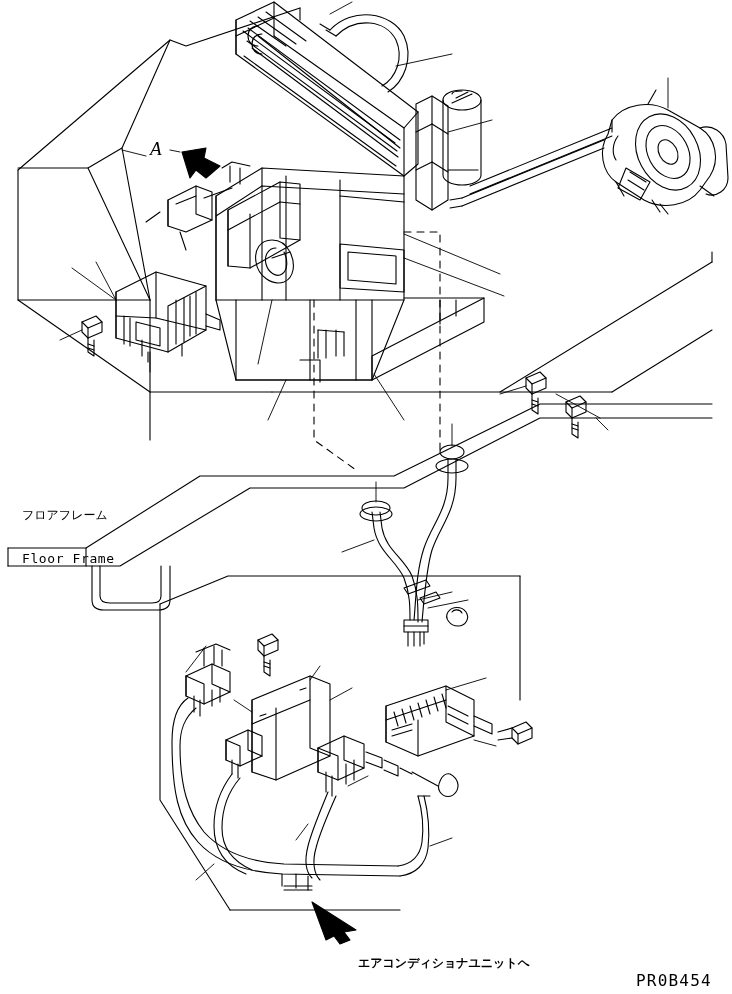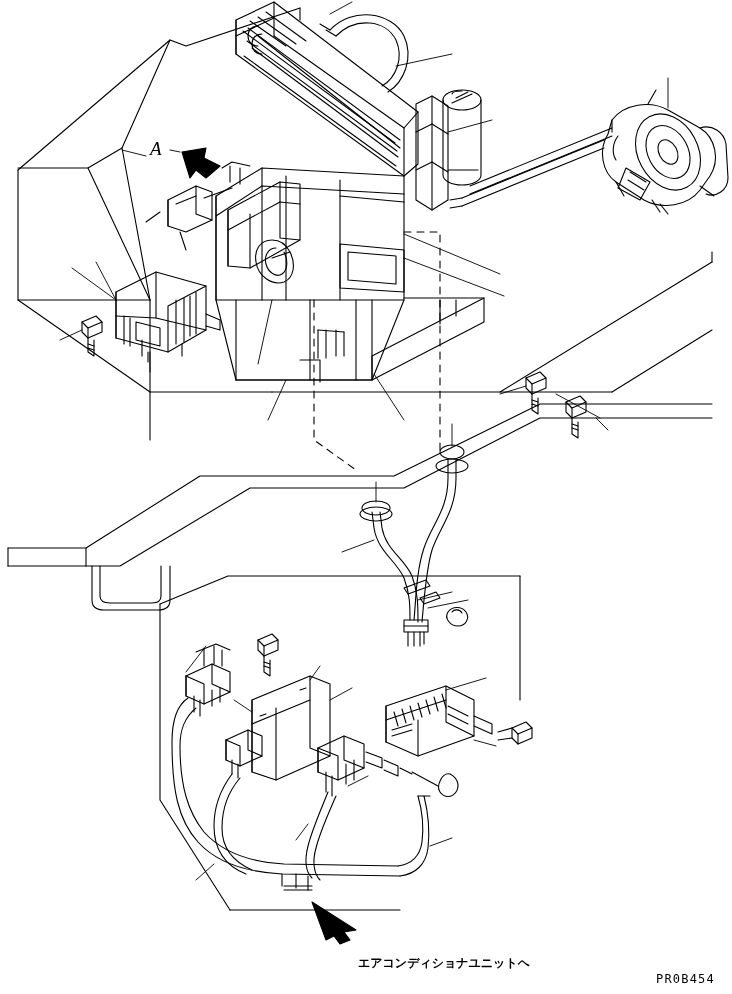--- a/index.html
+++ b/index.html
@@ -45,23 +45,23 @@
     font-size: 12px;
     text-align: left;
   }
   .lbl-toac .jp { font-size: 12px; font-weight: bold; }
   .lbl-detail {
     left: 266px;
     top: 966px;
     font-size: 13px;
   }
   .lbl-code {
-    left: 656px;
+    left: 636px;
     top: 972px;
-    font-size: 12px;
+    font-size: 16px;
     letter-spacing: 1.2px;
   }
   .lbl-a-big {
     left: 150px;
     top: 138px;
     font-size: 19px;
     font-family: "Liberation Serif", serif;
     font-style: italic;
   }
 </style>
@@ -464,20 +464,24 @@
 
       <g stroke-width="0.9">
         <path d="M146 156 L122 150"></path>
         <path d="M170 150 L180 152"></path>
       </g>
     </g>
   </svg>
 
   <div class="lbl lbl-a-big">A</div>
 
+  <div class="lbl lbl-floor">
+    <div class="jp lbl-jp">フロアフレーム</div>
+    <div class="en">Floor Frame</div>
+  </div>
 
   <div class="lbl lbl-toac">
     <div class="jp lbl-jp">エアコンディショナユニットヘ</div>
     
   </div>
 
   <div class="lbl lbl-detail">
     
     
   </div>

